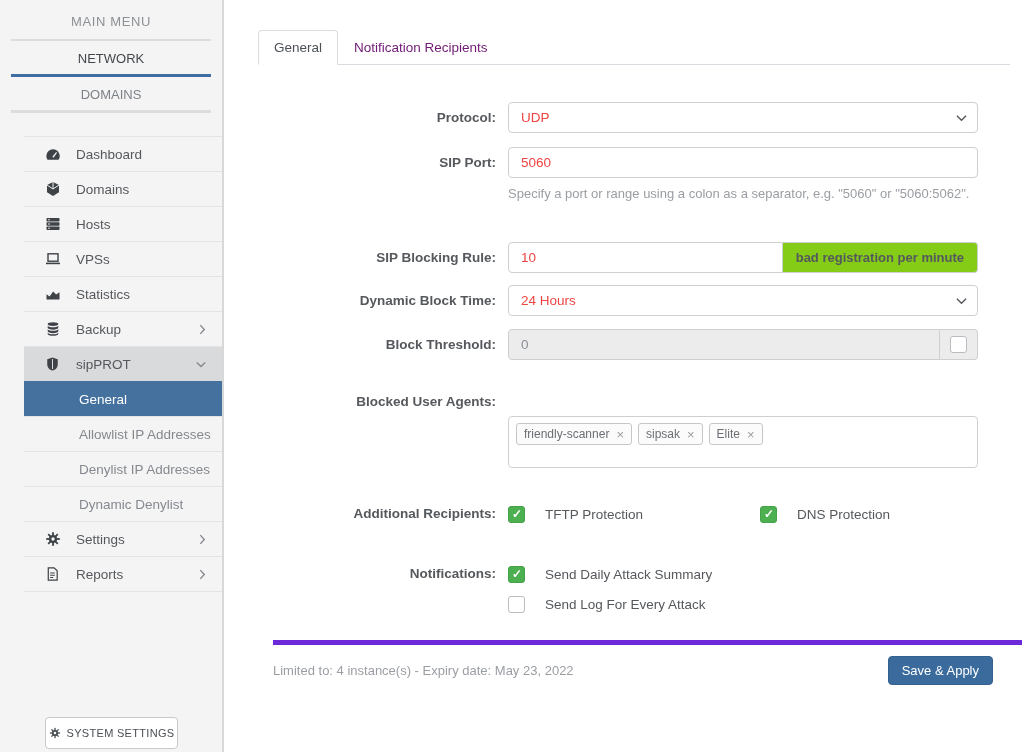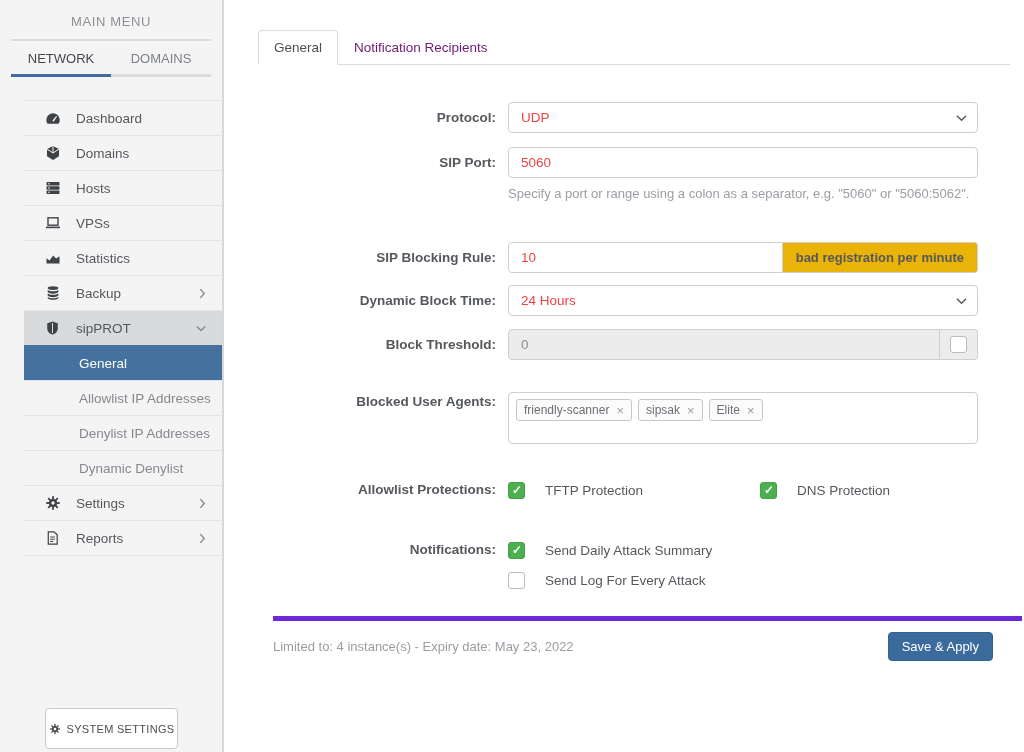--- a/index.html
+++ b/index.html
@@ -10,42 +10,42 @@
   }
   
   .sidebar{
     position:absolute;left:0;top:0;width:224px;height:752px;
     background:#f4f4f5;border-right:2px solid #d8d8d9;box-sizing:border-box;
   }
   .sb-header{
     text-align:center;padding:14px 0 10px;color:#8d9196;font-size:13px;
     letter-spacing:.6px;
   }
-  .sb-tabs{display:flex;margin:0 11px;border-top:2px solid #dcdcdd;}
+  .sb-tabs{display:flex;margin:0 11px;border-top:2px solid #dcdcdd;flex-direction:column;}
   .sb-tab{
     flex:1;text-align:center;padding:10px 0 8px;font-size:13px;color:#7d8287;
     border-bottom:3px solid #dcdcdd;cursor:pointer;
   }
   .sb-tab.active{color:#43474c;border-bottom-color:#3e6ca3;}
   .sb-menu{margin-top:23px;padding-left:24px;}
   .sb-item{
     display:flex;align-items:center;height:34px;padding:0 16px 0 21px;
     font-size:13.5px;color:#55585c;border-top:1px solid #e4e4e5;cursor:pointer;
   }
   .sb-item:last-child{border-bottom:1px solid #e4e4e5;}
   .sb-item .icon{width:17px;height:16px;margin-right:14px;display:flex;align-items:center;color:#3f4347;}
   .sb-item .chev{margin-left:auto;color:#85898e;display:flex;}
   .sb-item.parent-active{background:#d9dadb;}
   .sb-sub{
     display:flex;align-items:center;height:34px;padding-left:55px;
     font-size:13.5px;color:#85898e;border-top:1px solid #e4e4e5;cursor:pointer;
   }
   .sb-sub.active{background:#44719e;color:#ffffff;border-top-color:#44719e;}
   .system-settings{
-    position:absolute;left:45px;bottom:3px;width:133px;height:41px;
+    position:absolute;left:45px;bottom:3px;width:133px;height:32px;
     background:#ffffff;border:1px solid #c9c9ca;border-radius:4px;
     display:flex;align-items:center;justify-content:center;gap:6px;
     font-size:11px;color:#4b4f54;cursor:pointer;box-sizing:border-box;letter-spacing:.3px;
   }
   
   .main{position:absolute;left:224px;top:0;width:800px;height:752px;background:#fff;}
   .tabbar{display:flex;margin:30px 14px 0 34px;border-bottom:1px solid #d9dce0;align-items:flex-end;}
   .tab{padding:9px 15px;font-size:13.5px;margin-bottom:-1px;border:1px solid transparent;cursor:pointer;}
   .tab.active{
     background:#fff;border-color:#d9dce0;border-bottom-color:#ffffff;
@@ -65,29 +65,29 @@
     border-radius:4px;font-family:inherit;font-size:13.5px;color:#ef4444;
     padding:0 12px;background:#fff;
   }
   input.tbox{outline:none;}
   .selbox{display:flex;align-items:center;position:relative;cursor:pointer;}
   .selbox .chevd{position:absolute;right:10px;top:11px;color:#55585c;display:flex;}
   .help{font-size:13px;color:#9a9ea3;margin-top:8px;}
   .igroup{display:flex;}
   .igroup input{border-radius:4px 0 0 4px;flex:1;min-width:0;}
   .addon{
-    background:#eab308;border:1px solid #cfcfd1;border-left:none;
+    background:#84cc16;border:1px solid #cfcfd1;border-left:none;
     border-radius:0 4px 4px 0;font-weight:bold;font-size:13px;color:#55585c;
     display:flex;align-items:center;padding:0 13px;white-space:nowrap;
   }
   input.disabled{background:#ececed;color:#8b8f94;}
   .addon.checkaddon{background:#ececed;padding:0 10px;}
   .tagbox{
     box-sizing:border-box;border:1px solid #cfcfd1;border-radius:4px;height:52px;
-    padding:6px 7px;display:flex;align-items:flex-start;gap:6px;cursor:text;
+    padding:6px 7px;display:flex;align-items:flex-start;gap:6px;cursor:text;margin-top:24px;
   }
   .tag{
     border:1px solid #c7c7c9;background:#fbfbfb;border-radius:3px;
     font-size:12px;color:#6b6f74;padding:3px 7px;display:inline-flex;
     align-items:center;gap:7px;
   }
   .tag .x{color:#9c9c9e;cursor:pointer;line-height:1;}
   .tag .x::before{content:"×";font-size:13px;}
   .cb{
     width:17px;height:17px;border-radius:3px;border:1px solid #b9bcc0;
@@ -355,21 +355,21 @@
           </span>
           <span class="tag">
             <span>Elite</span>
             <span class="x"></span>
           </span>
         </div>
       </div>
     </div>
 
     <div class="frow mt36">
-      <div class="flabel top">Allowlist Protections:</div>
+      <div class="flabel top">Additional Recipients:</div>
       <div class="fcontrol prot-cols">
         <div class="checkrow">
           <span class="cb checked"></span>
           <span>TFTP Protection</span>
         </div>
         <div class="checkrow">
           <span class="cb checked"></span>
           <span>DNS Protection</span>
         </div>
       </div>

